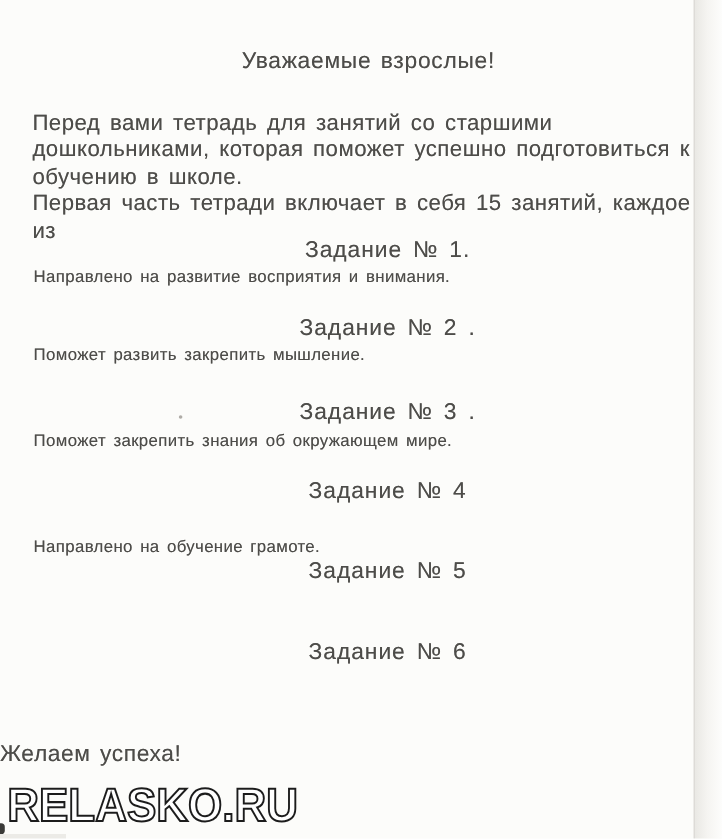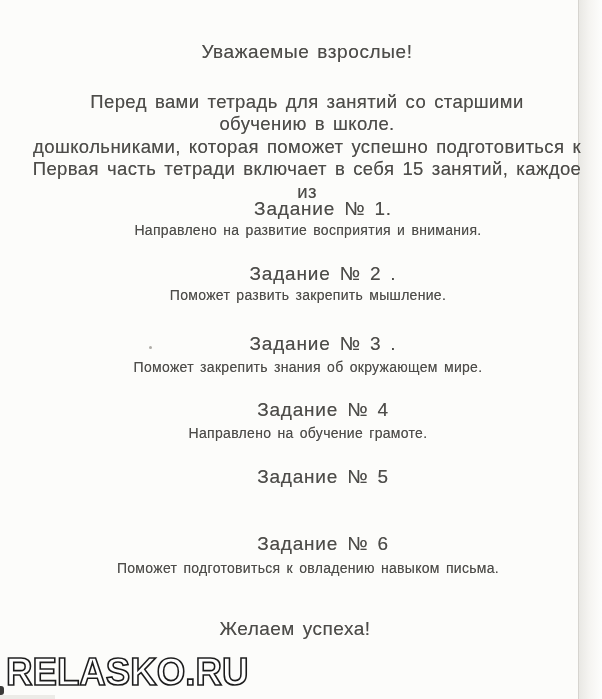--- a/index.html
+++ b/index.html
@@ -8,21 +8,20 @@
     width:602px;height:699px;
     background:#fcfcfa;
     overflow:hidden;
     font-family:"Liberation Sans",sans-serif;
     text-decoration:underline;
   }
   .txt{
     position:absolute;
     color:#4d4c49;
     text-shadow:0 0 .5px rgba(77,76,73,.55);
-    text-align:center;
   }
   .title{
     top:41px;left:6px;width:602px;
     text-align:center;
     font-size:19px;line-height:22px;
     letter-spacing:.6px;word-spacing:2px;
   }
   .intro{
     top:91px;left:27px;width:560px;
     font-size:18.5px;line-height:22.4px;
@@ -35,26 +34,26 @@
     letter-spacing:.8px;word-spacing:3px;
   }
   .desc{
     left:28px;width:560px;
     font-size:14px;line-height:20px;
     letter-spacing:.3px;word-spacing:2px;
   }
   .h1{top:199px}.d1{top:220px}
   .h2{top:264px}.d2{top:285px}
   .h3{top:334px}.d3{top:357px}
-  .h4{top:400px}.d4{top:423px}
+  .h4{top:400px}.d4{top:445px}
   .h5{top:467px}.d5{top:490px}
   .h6{top:534px}.d6{top:558px}
   .closing{
     top:619px;left:0;width:590px;
-    text-align:center;
+    text-align:left;
     font-size:19px;line-height:20px;
     letter-spacing:.5px;word-spacing:2px;
   }
   .watermark{
     position:absolute;
     left:6px;top:652px;
     font-size:39px;line-height:40px;font-weight:700;
     font-family:"Liberation Sans",sans-serif;
     color:#ffffff;
     -webkit-text-stroke:1.7px #1c1c1c;
@@ -88,41 +87,40 @@
 <body>
 
 <div class="page">
 
   <div class="edge-strip"></div>
 
   <div class="txt title">Уважаемые взрослые!</div>
 
   <div class="txt intro">
     <span>Перед вами тетрадь для занятий со старшими</span>
+    <span>дошкольниками, которая поможет успешно подготовиться к</span>
     <span>обучению в школе.</span>
-    <span>дошкольниками, которая поможет успешно подготовиться к</span>
     <span>Первая часть тетради включает в себя 15 занятий, каждое из</span>
   </div>
 
   <div class="txt heading h1">Задание № 1.</div>
   <div class="txt desc d1">Направлено на развитие восприятия и внимания.</div>
 
   <div class="txt heading h2">Задание № 2 .</div>
   <div class="txt desc d2">Поможет развить закрепить мышление.</div>
 
   <div class="txt heading h3">Задание № 3 .</div>
   <div class="txt desc d3">Поможет закрепить знания об окружающем мире.</div>
 
   <div class="txt heading h4">Задание № 4</div>
   <div class="txt desc d4">Направлено на обучение грамоте.</div>
 
   <div class="txt heading h5">Задание № 5</div>
 
   <div class="txt heading h6">Задание № 6</div>
-  <div class="txt desc d6">Поможет подготовиться к овладению навыком письма.</div>
 
   <div class="txt closing">Желаем успеха!</div>
 
   <div class="watermark">RELASKO.RU</div>
 
   <div class="dot-artifact"></div>
   <div class="speck-artifact"></div>
   <div class="smudge-artifact"></div>
 
 </div>

